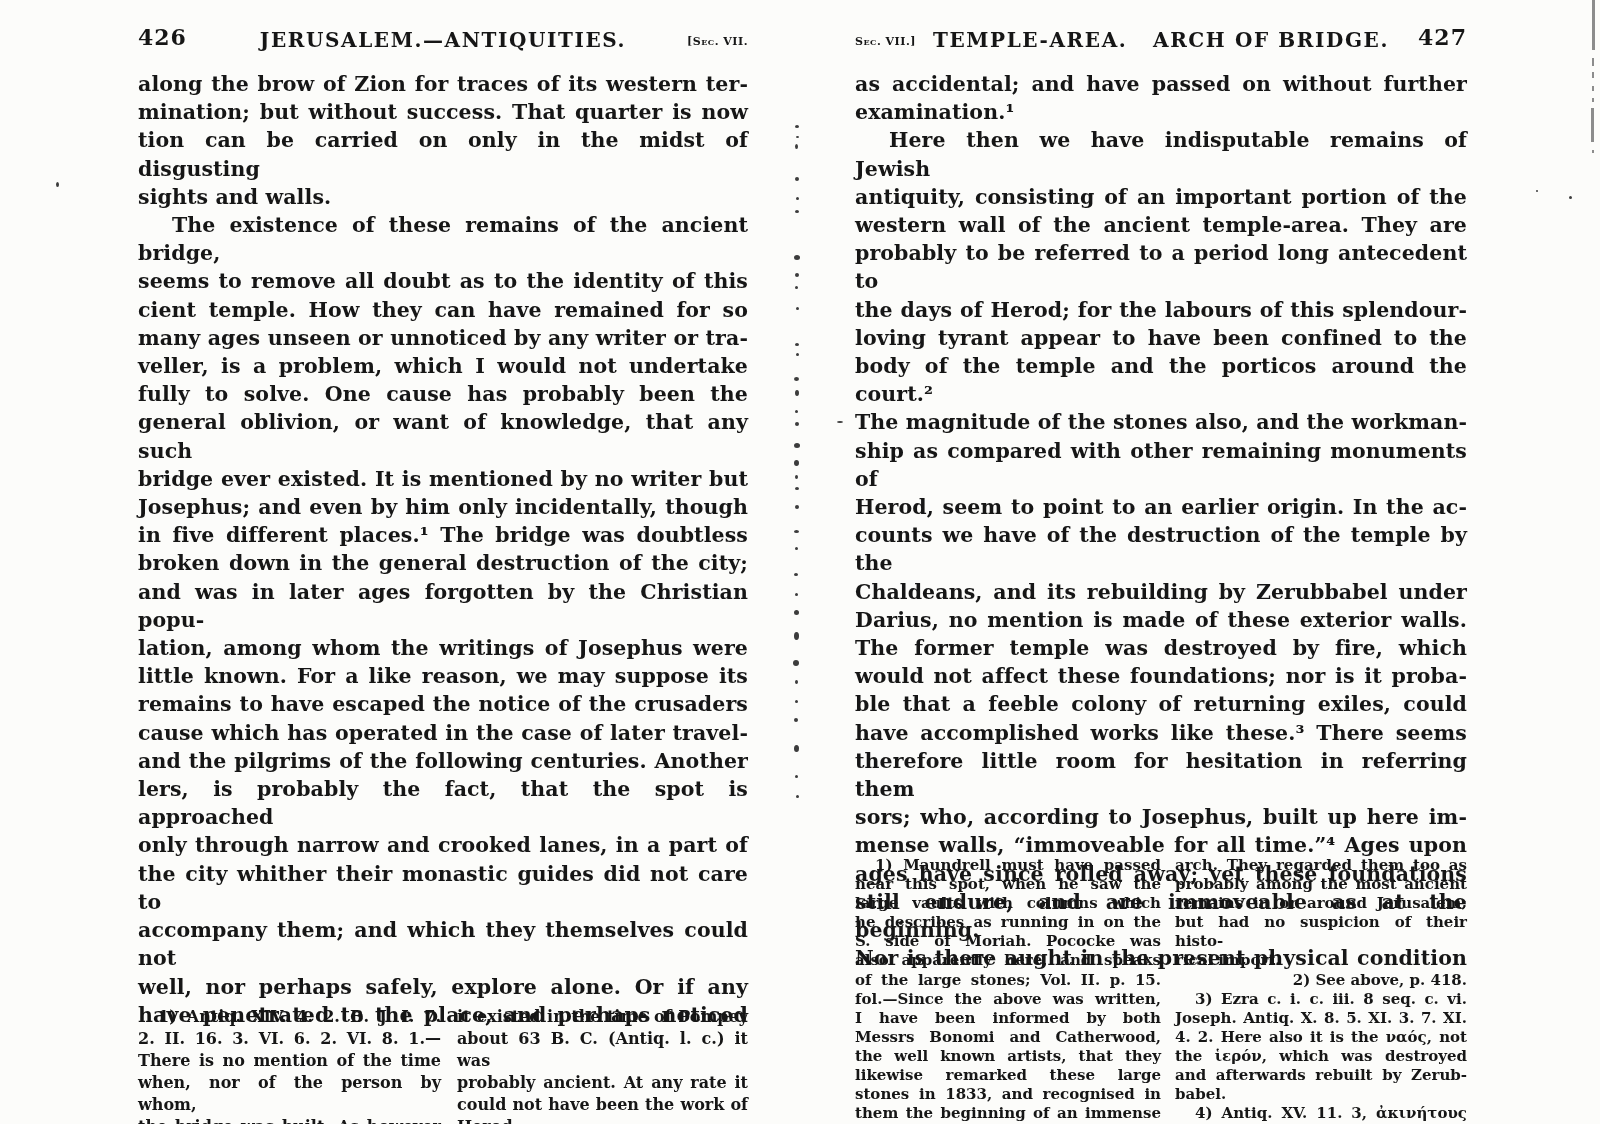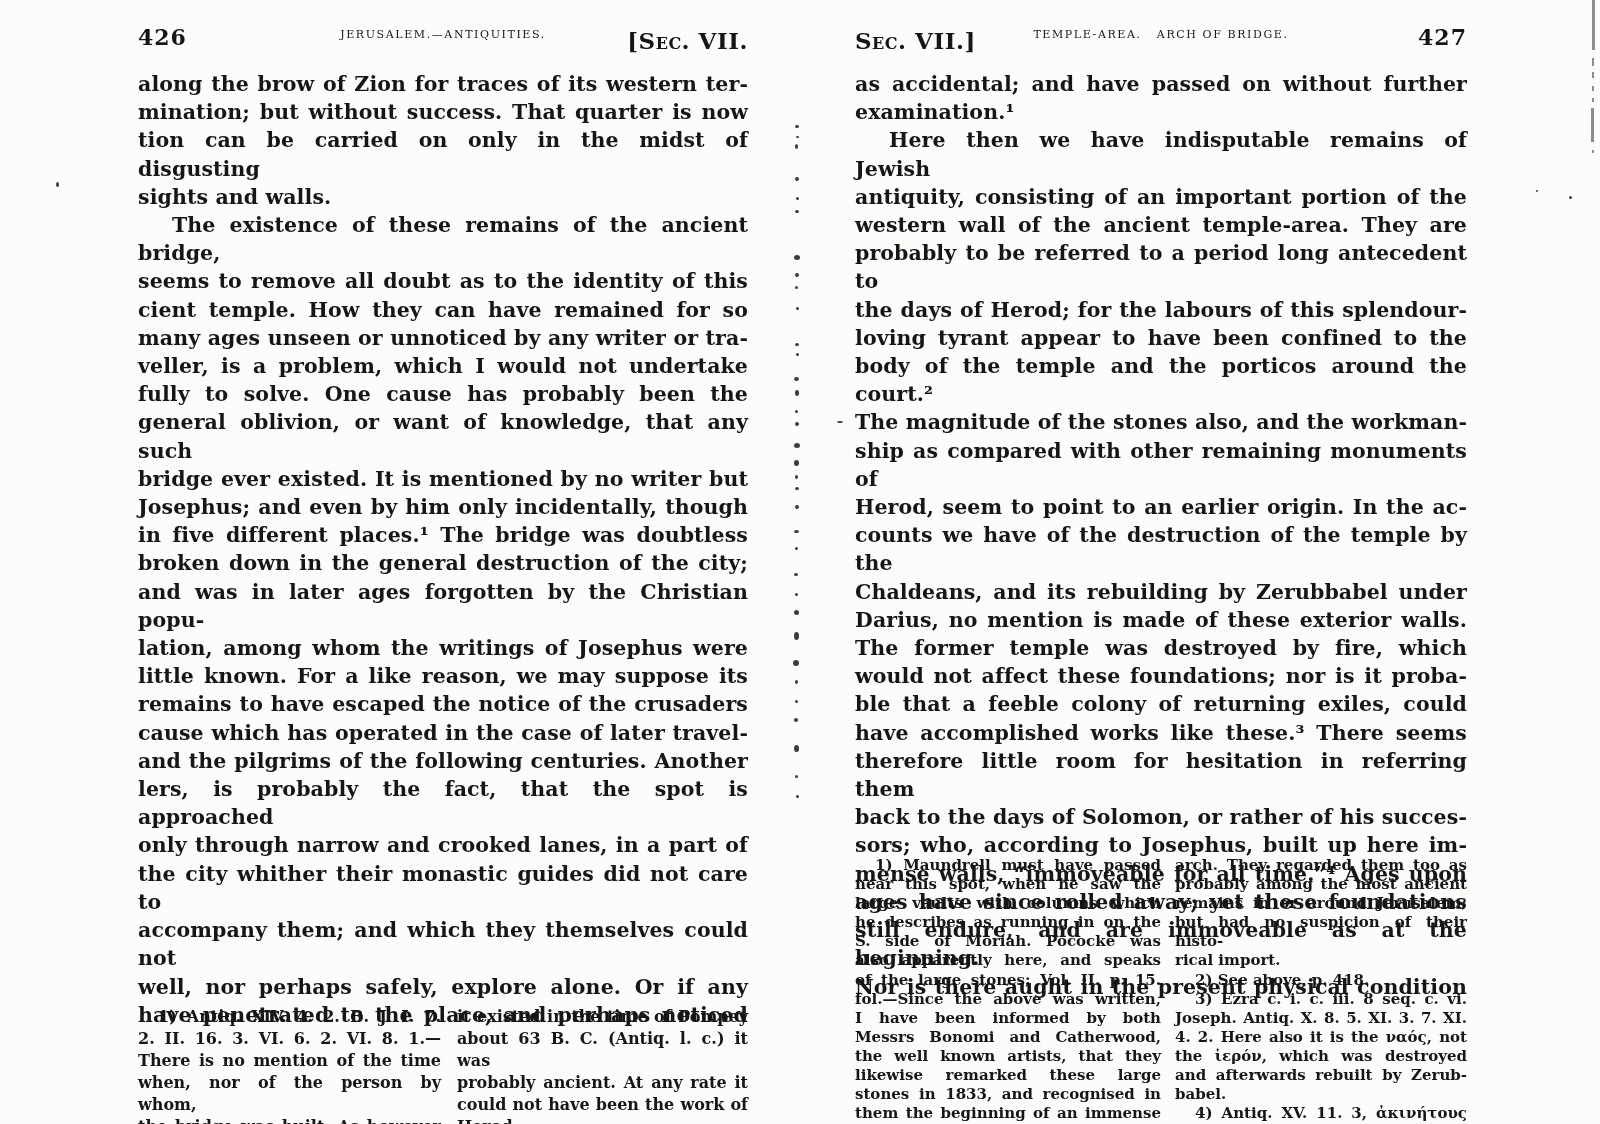--- a/index.html
+++ b/index.html
@@ -12,31 +12,31 @@
   .page{position:absolute;}
   .page-left{left:138px;top:24px;width:610px;}
   .page-right{left:855px;top:24px;width:612px;}
 
   .pghead{position:relative;height:34px;font-weight:bold;}
   .pgnum{font-size:22px;letter-spacing:1px;}
   .pos-l{position:absolute;left:0;top:0;}
   .pos-r{position:absolute;right:0;top:0;}
   .runtitle{
     position:absolute;left:50%;top:4px;transform:translateX(-50%);
-    font-size:11px;letter-spacing:1.6px;white-space:nowrap;font-weight:normal;
+    font-size:20px;letter-spacing:1.6px;white-space:nowrap;font-weight:bold;
   }
-  .seclabel{font-size:23px;font-variant:small-caps;letter-spacing:.5px;top:3px;font-weight:bold;}
+  .seclabel{font-size:11px;font-variant:small-caps;letter-spacing:.5px;top:11px;font-weight:bold;}
 
   .maintext{position:absolute;left:0;right:0;top:46px;}
   .line{
     font-size:20.5px;line-height:28.2px;font-weight:bold;
     letter-spacing:.1px;
   }
   .line.just{text-align:justify;text-align-last:justify;}
-  .indent{text-indent:34px;}
+  .indent{text-indent:34px;text-align:right;}
 
   .footnotes{position:absolute;left:0;display:flex;}
   .page-left .footnotes{top:982px;gap:16px;}
   .page-right .footnotes{top:832px;gap:14px;}
   .page-left .fcol-1{width:303px;}
   .page-left .fcol-2{width:291px;}
   .page-right .fcol-1{width:306px;}
   .page-right .fcol-2{width:292px;}
   .page-left .fline{font-size:16px;line-height:22px;}
   .page-right .fline{font-size:15px;line-height:19.1px;}
@@ -123,21 +123,20 @@
       <div class="line just">ship as compared with other remaining monuments of</div>
       <div class="line just">Herod, seem to point to an earlier origin.  In the ac-</div>
       <div class="line just">counts we have of the destruction of the temple by the</div>
       <div class="line just">Chaldeans, and its rebuilding by Zerubbabel under</div>
       <div class="line just">Darius, no mention is made of these exterior walls.</div>
       <div class="line just">The former temple was destroyed by fire, which</div>
       <div class="line just">would not affect these foundations; nor is it proba-</div>
       <div class="line just">ble that a feeble colony of returning exiles, could</div>
       <div class="line just">have accomplished works like these.³  There seems</div>
       <div class="line just">therefore little room for hesitation in referring them</div>
-      <div class="line just">back to the days of Solomon, or rather of his succes-</div>
       <div class="line just">sors; who, according to Josephus, built up here im-</div>
       <div class="line just">mense walls, “immoveable for all time.”⁴  Ages upon</div>
       <div class="line just">ages have since rolled away; yet these foundations</div>
       <div class="line just">still endure, and are immoveable as at the beginning.</div>
       <div class="line just">Nor is there aught in the present physical condition</div>
     </div>
   <div class="footnotes">
     <div class="fcol fcol-1">
         <div class="fline just indent">1) Maundrell must have passed</div>
         <div class="fline just">near this spot, when he saw the</div>

